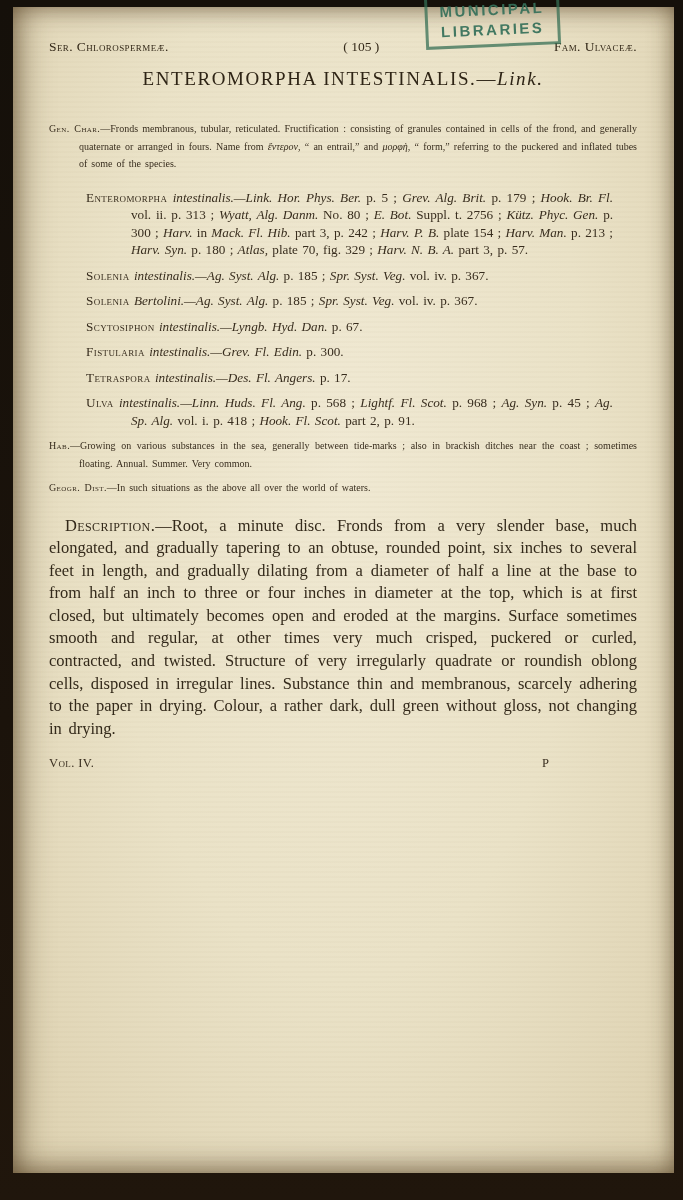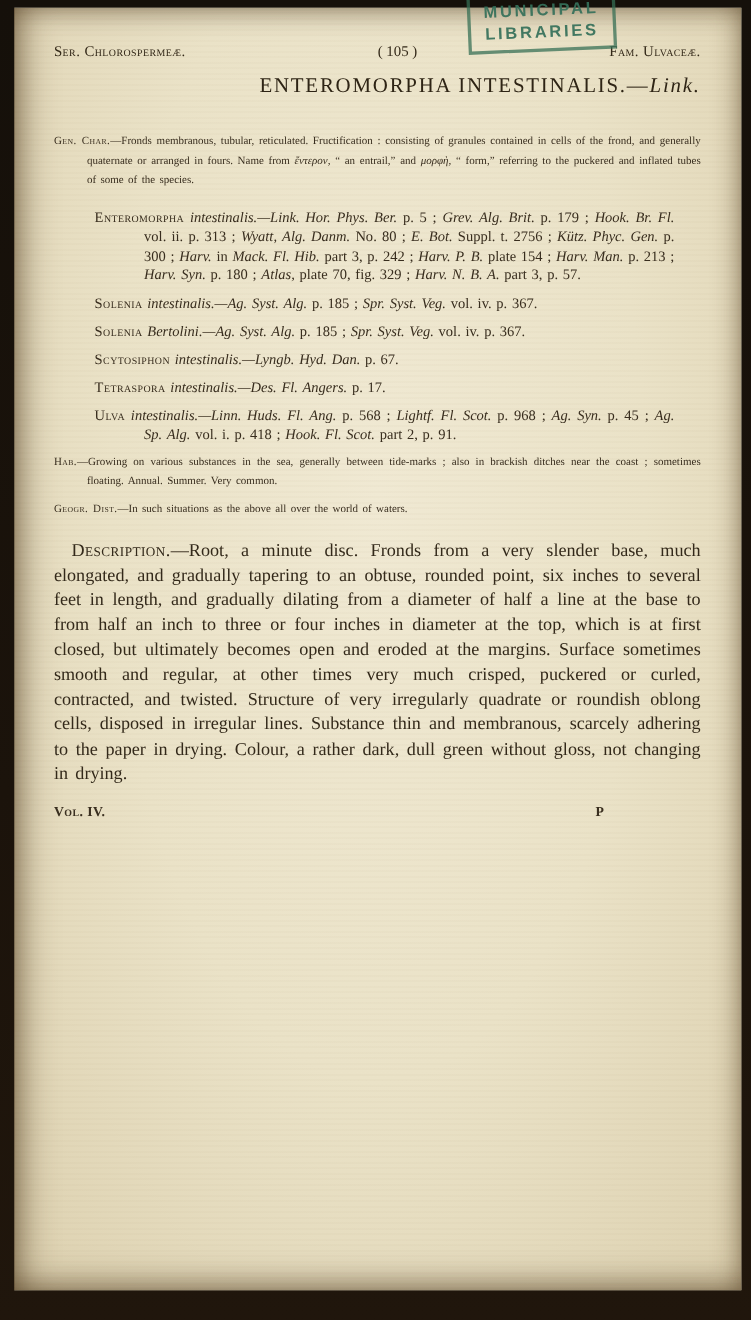--- a/index.html
+++ b/index.html
@@ -36,21 +36,21 @@
   }
   .header{
     display:flex;justify-content:space-between;align-items:baseline;
     padding-top:32px;font-size:13.5px;color:#332818;
   }
   .title{
     margin:112px 0 0;text-align:center;font-weight:400;
     font-size:22px;letter-spacing:1px;color:#2f2516;
   }
   .subtitle{
-    margin:13px 0 0;text-align:right;font-weight:400;
+    margin:13px 0 0;text-align:center;font-weight:400;
     font-size:19px;letter-spacing:1.6px;color:#2e2415;
   }
   .small{
     font-size:10px;line-height:17.5px;text-align:justify;
     word-spacing:1.5px;color:#382d1e;
   }
   .hang{padding-left:30px;text-indent:-30px;margin:7px 0 0;}
   .genchar{margin-top:30px;}
   .lead{
     margin:26px 0 0;font-size:16.5px;line-height:22.6px;
@@ -59,21 +59,21 @@
   .synonyms{margin-top:16px;}
   .syn{
     font-size:13.2px;line-height:17.5px;text-align:justify;word-spacing:1px;
     margin:0 24px 8px 82px;text-indent:-45px;color:#382d1e;
   }
   .desc{
     margin:18px 0 0;font-size:16.5px;line-height:22.6px;
     text-align:justify;text-indent:16px;word-spacing:2.5px;color:#33291a;
   }
   .footer{
-    display:flex;align-items:baseline;margin-top:16px;font-size:12.5px;color:#3a2f20;font-weight:bold;
+    display:flex;align-items:baseline;margin-top:16px;font-size:12.5px;color:#3a2f20;
   }
   .sig{margin-left:auto;margin-right:88px;}
 </style>
 </head>
 <body>
 
 <div class="scan">
   <div class="paper">
 
     <div class="stamp">
@@ -91,20 +91,21 @@
     <h2 class="subtitle"><span>ENTEROMORPHA INTESTINALIS.—</span><span class="it">Link.</span></h2>
 
     <p class="small hang genchar"><span class="sc">Gen. Char.</span><span>—Fronds membranous, tubular, reticulated.  Fructification : consisting of granules contained in cells of the frond, and generally quaternate or arranged in fours.  Name from </span><span class="it">ἔντερον,</span><span> “ an entrail,” and </span><span class="it">μορφὴ,</span><span> “ form,” referring to the puckered and inflated tubes of some of the species.</span></p>
 
 
     <div class="synonyms">
       <div class="syn"><span class="sc">Enteromorpha</span><span class="it"> intestinalis.—Link. Hor. Phys. Ber.</span><span> p. 5 ; </span><span class="it">Grev. Alg. Brit.</span><span> p. 179 ; </span><span class="it">Hook. Br. Fl.</span><span> vol. ii. p. 313 ; </span><span class="it">Wyatt, Alg. Danm.</span><span> No. 80 ; </span><span class="it">E. Bot.</span><span> Suppl. t. 2756 ; </span><span class="it">Kütz. Phyc. Gen.</span><span> p. 300 ; </span><span class="it">Harv.</span><span> in </span><span class="it">Mack. Fl. Hib.</span><span> part 3, p. 242 ; </span><span class="it">Harv. P. B.</span><span> plate 154 ; </span><span class="it">Harv. Man.</span><span> p. 213 ; </span><span class="it">Harv. Syn.</span><span> p. 180 ; </span><span class="it">Atlas,</span><span> plate 70, fig. 329 ; </span><span class="it">Harv. N. B. A.</span><span> part 3, p. 57.</span></div>
       <div class="syn"><span class="sc">Solenia</span><span class="it"> intestinalis.—Ag. Syst. Alg.</span><span> p. 185 ; </span><span class="it">Spr. Syst. Veg.</span><span> vol. iv. p. 367.</span></div>
       <div class="syn"><span class="sc">Solenia</span><span class="it"> Bertolini.—Ag. Syst. Alg.</span><span> p. 185 ; </span><span class="it">Spr. Syst. Veg.</span><span> vol. iv. p. 367.</span></div>
       <div class="syn"><span class="sc">Scytosiphon</span><span class="it"> intestinalis.—Lyngb. Hyd. Dan.</span><span> p. 67.</span></div>
+      <div class="syn"><span class="sc">Fistularia</span><span class="it"> intestinalis.—Grev. Fl. Edin.</span><span> p. 300.</span></div>
       <div class="syn"><span class="sc">Tetraspora</span><span class="it"> intestinalis.—Des. Fl. Angers.</span><span> p. 17.</span></div>
       <div class="syn"><span class="sc">Ulva</span><span class="it"> intestinalis.—Linn. Huds. Fl. Ang.</span><span> p. 568 ; </span><span class="it">Lightf. Fl. Scot.</span><span> p. 968 ; </span><span class="it">Ag. Syn.</span><span> p. 45 ; </span><span class="it">Ag. Sp. Alg.</span><span> vol. i. p. 418 ; </span><span class="it">Hook. Fl. Scot.</span><span> part 2, p. 91.</span></div>
     </div>
 
     <p class="small hang"><span class="sc">Hab.</span><span>—Growing on various substances in the sea, generally between tide-marks ; also in brackish ditches near the coast ; sometimes floating.  Annual.  Summer.  Very common.</span></p>
 
     <p class="small hang"><span class="sc">Geogr. Dist.</span><span>—In such situations as the above all over the world of waters.</span></p>
 
     <p class="desc"><span class="sc">Description.</span><span>—Root, a minute disc.  Fronds from a very slender base, much elongated, and gradually tapering to an obtuse, rounded point, six inches to several feet in length, and gradually dilating from a diameter of half a line at the base to from half an inch to three or four inches in diameter at the top, which is at first closed, but ultimately becomes open and eroded at the margins.  Surface sometimes smooth and regular, at other times very much crisped, puckered or curled, contracted, and twisted.  Structure of very irregularly quadrate or roundish oblong cells, disposed in irregular lines.  Substance thin and membranous, scarcely adhering to the paper in drying.  Colour, a rather dark, dull green without gloss, not changing in drying.</span></p>
 

